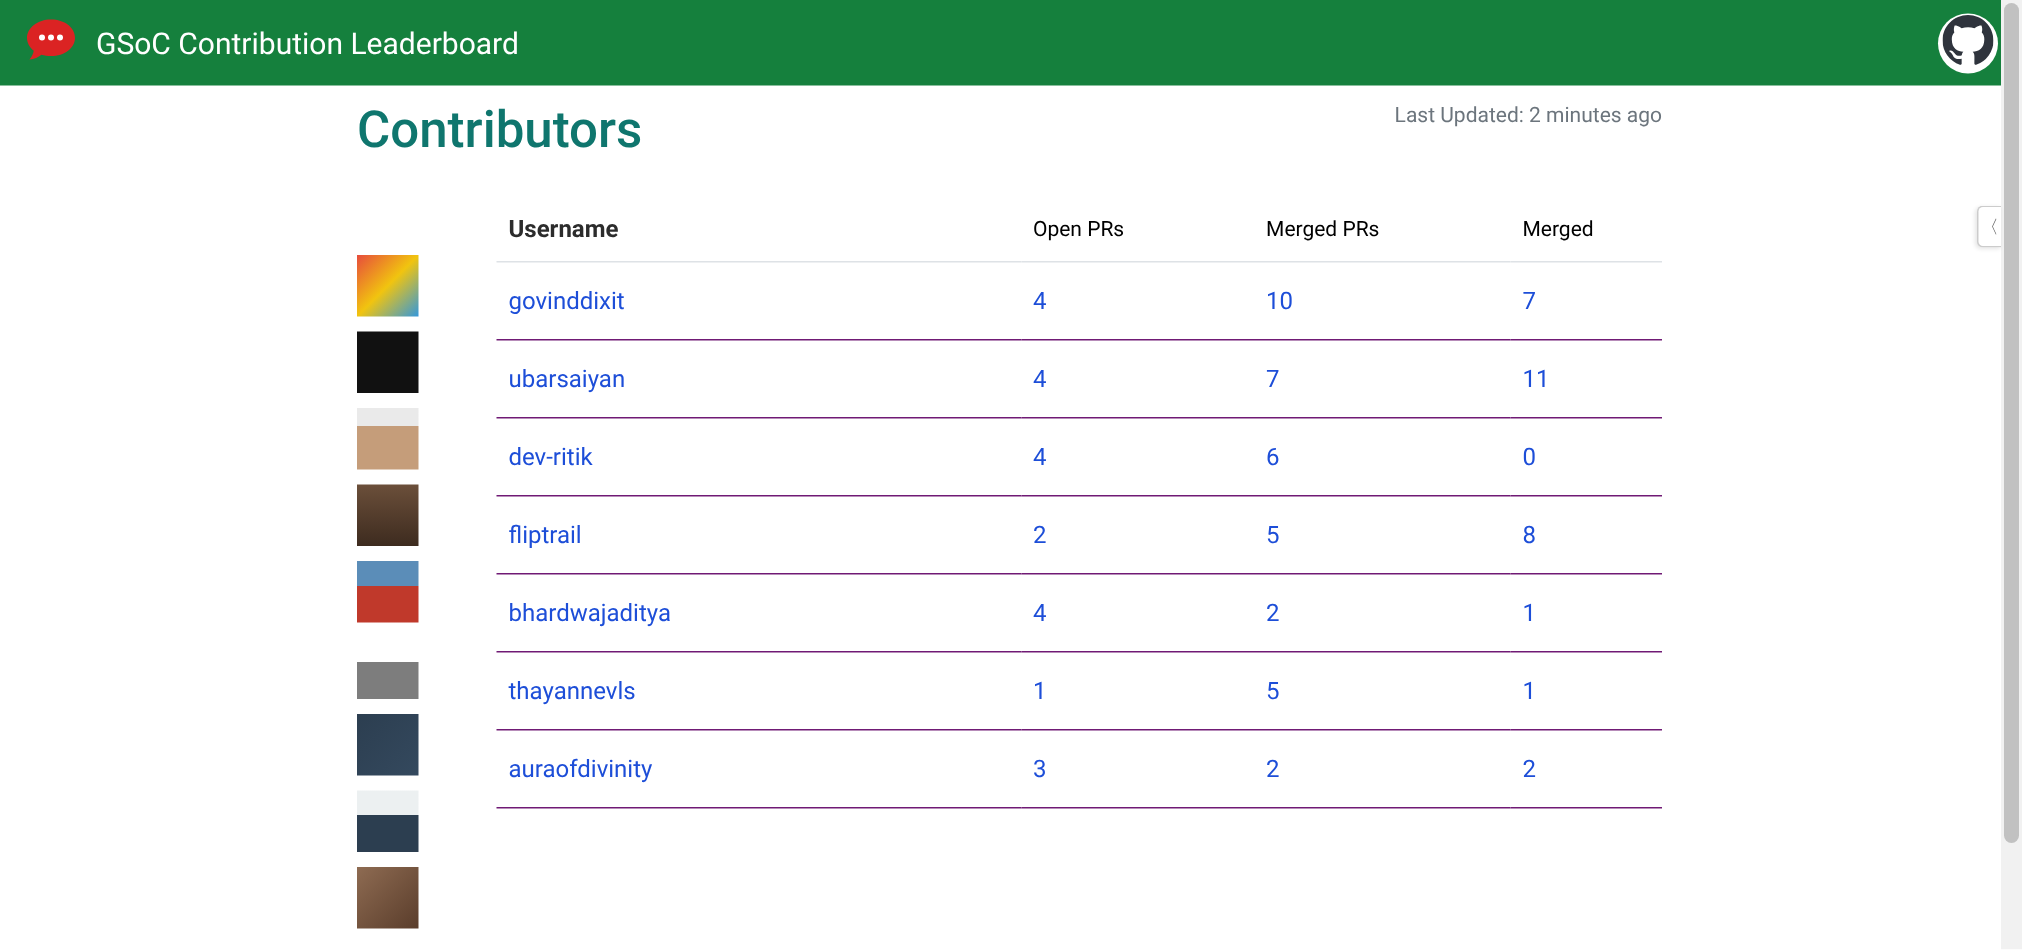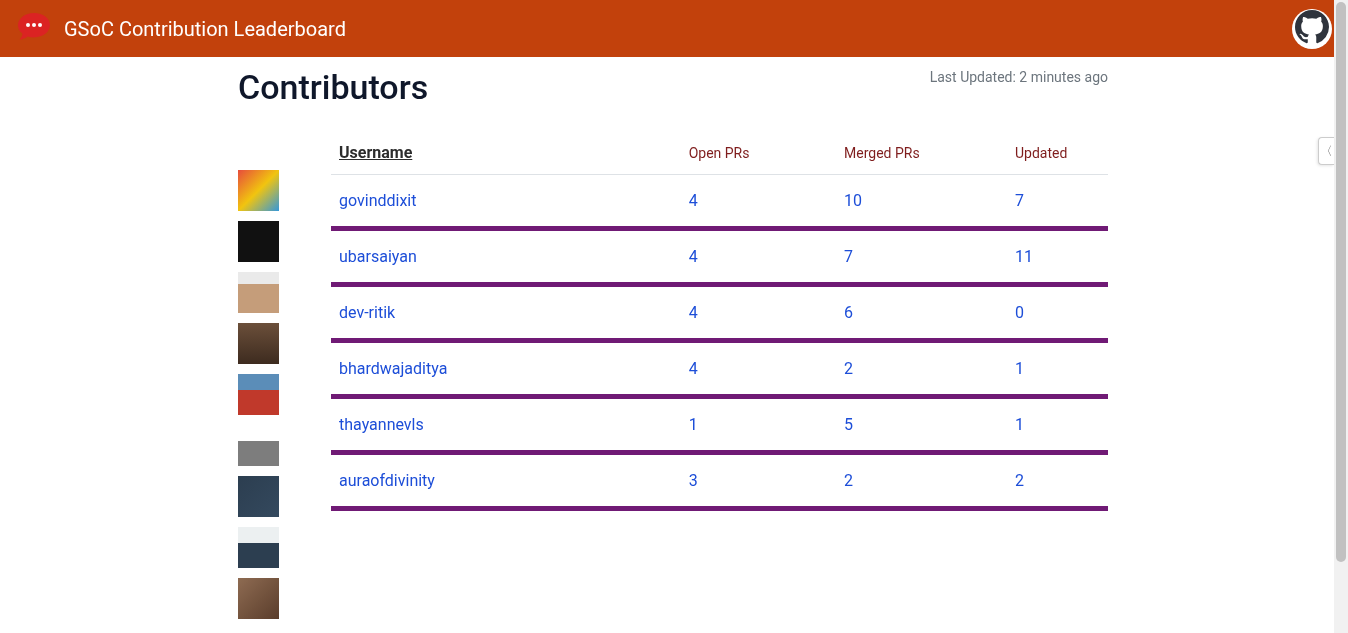--- a/index.html
+++ b/index.html
@@ -10,21 +10,21 @@
     body {
       font-family: -apple-system, BlinkMacSystemFont, "Segoe UI", Roboto, Helvetica, Arial, sans-serif;
       background: #ffffff;
       color: #333;
       width: 1348px;
       height: 633px;
       overflow: hidden;
       position: relative;
     }
     .header {
-      background: #c2410c;
+      background: #15803d;
       height: 57px;
       display: flex;
       align-items: center;
       padding: 0 16px;
       justify-content: space-between;
     }
     .header-left {
       display: flex;
       align-items: center;
       gap: 12px;
@@ -63,21 +63,21 @@
     }
     .top-row {
       display: flex;
       justify-content: space-between;
       align-items: flex-start;
       margin-bottom: 24px;
     }
     .page-title {
       font-size: 34px;
       font-weight: 500;
-      color: #0f172a;
+      color: #0f766e;
     }
     .last-updated {
       color: #6c757d;
       font-size: 14px;
       margin-top: 2px;
     }
     .content-row {
       display: flex;
       gap: 52px;
     }
@@ -102,37 +102,37 @@
     }
     th {
       text-align: left;
       padding: 12px 8px;
       font-weight: 700;
       font-size: 16px;
       color: #2c2c2c;
       border-bottom: 1px solid #dee2e6;
     }
     th.sortable {
-      color: #7f1d1d;
+      color: #000000;
       font-weight: 400;
       font-size: 14px;
       cursor: pointer;
       margin-left: 28px;
     }
     td {
       padding: 16px 8px;
-      border-bottom: 5px solid #701a75;
+      border-bottom: 1px solid #701a75;
       font-size: 16px;
     }
     td a, td.link-cell {
       color: #1d4ed8;
       text-decoration: none;
       cursor: pointer;
     }
-    .col-username { width: 45%; text-decoration: underline; }
+    .col-username { width: 45%; }
     .col-open { width: 20%; }
     .col-merged { width: 22%; }
     .col-issues { width: 13%; }
     .scrollbar-track {
       position: absolute;
       right: 0;
       top: 0;
       width: 14px;
       height: 633px;
       background: #f1f1f1;
@@ -220,21 +220,21 @@
         <span class="avatar av-9" style="height:14px;"></span>
       </div>
 
       <div class="table-wrap">
         <table>
           <thead>
             <tr>
               <th class="col-username">Username</th>
               <th class="col-open sortable">Open PRs</th>
               <th class="col-merged sortable">Merged PRs</th>
-              <th class="col-issues sortable">Updated</th>
+              <th class="col-issues sortable">Merged</th>
             </tr>
           </thead>
           <tbody id="tbody">
           <tr>
                 <td class="link-cell">govinddixit</td>
                 <td class="link-cell">4</td>
                 <td class="link-cell">10</td>
                 <td class="link-cell">7</td>
               </tr>
               <tr>
@@ -243,20 +243,26 @@
                 <td class="link-cell">7</td>
                 <td class="link-cell">11</td>
               </tr>
               <tr>
                 <td class="link-cell">dev-ritik</td>
                 <td class="link-cell">4</td>
                 <td class="link-cell">6</td>
                 <td class="link-cell">0</td>
               </tr>
               <tr>
+                <td class="link-cell">fliptrail</td>
+                <td class="link-cell">2</td>
+                <td class="link-cell">5</td>
+                <td class="link-cell">8</td>
+              </tr>
+              <tr>
                 <td class="link-cell">bhardwajaditya</td>
                 <td class="link-cell">4</td>
                 <td class="link-cell">2</td>
                 <td class="link-cell">1</td>
               </tr>
               <tr>
                 <td class="link-cell">thayannevls</td>
                 <td class="link-cell">1</td>
                 <td class="link-cell">5</td>
                 <td class="link-cell">1</td>

